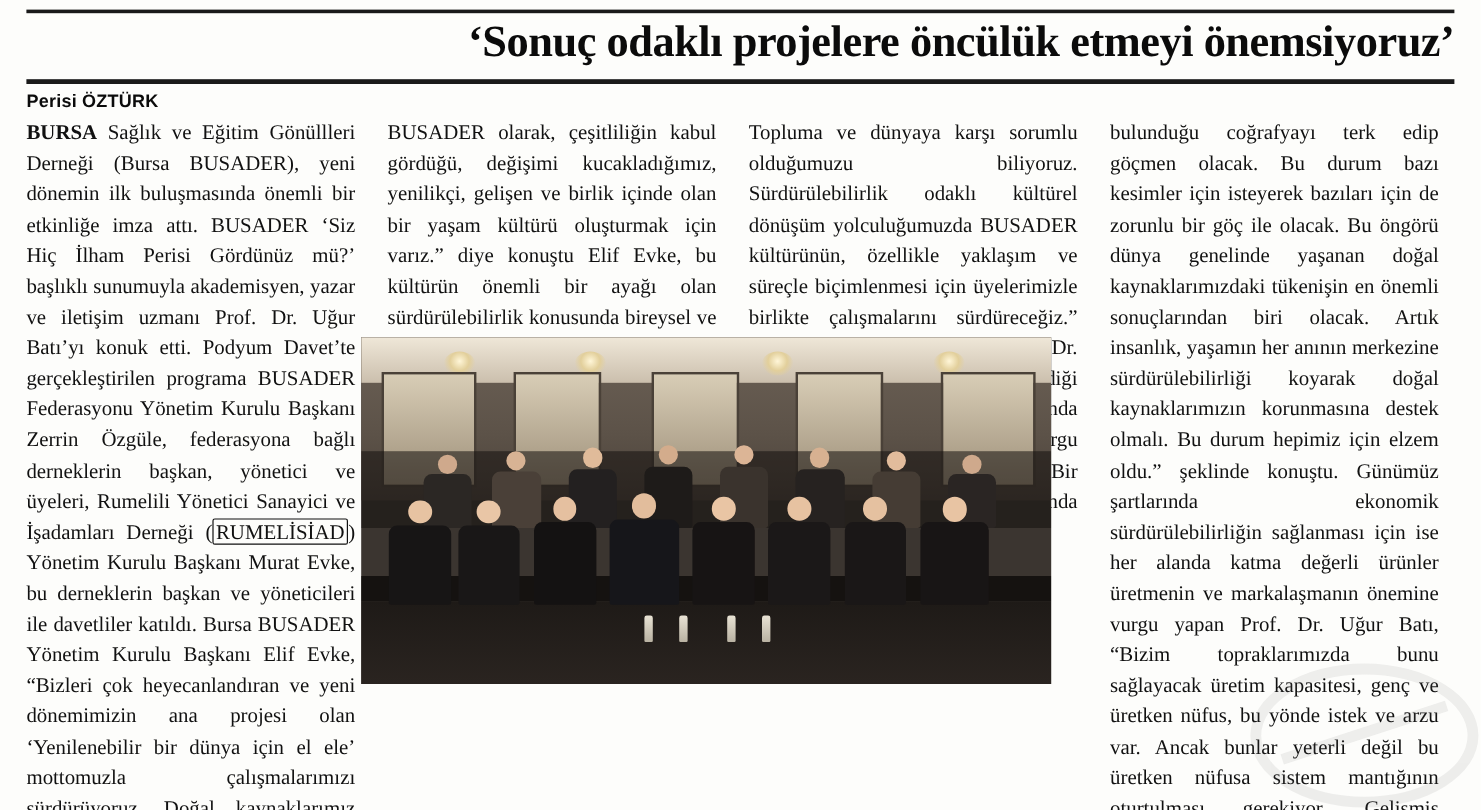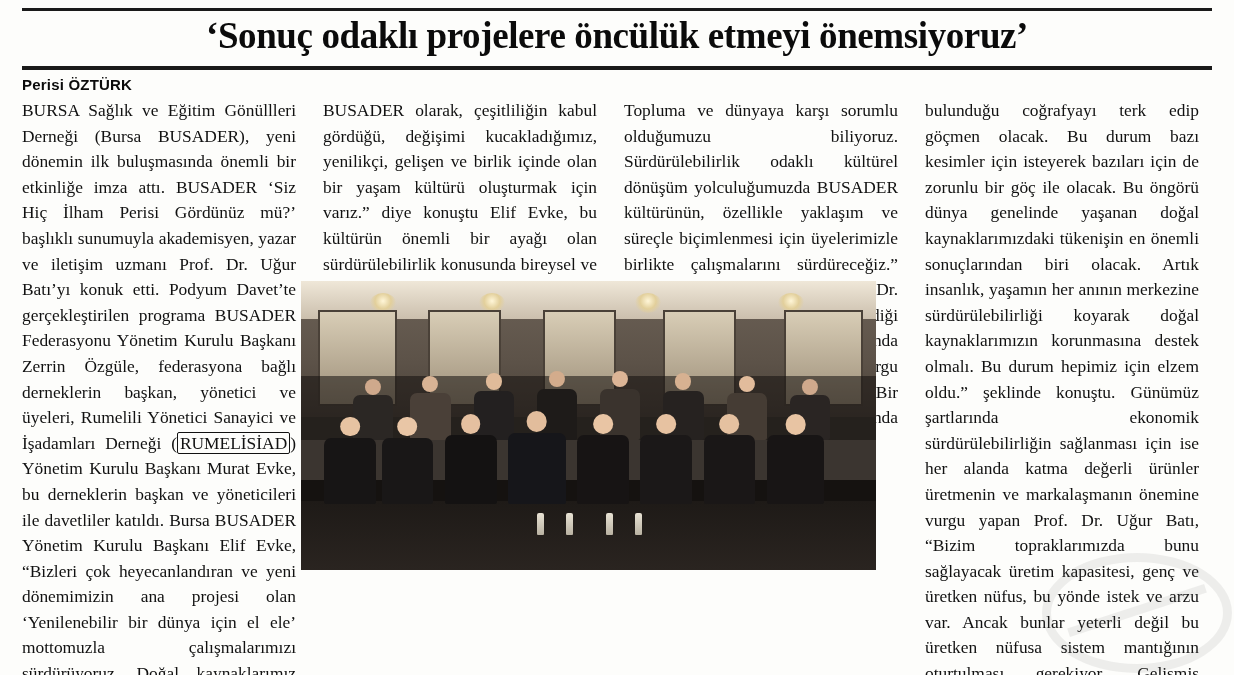--- a/index.html
+++ b/index.html
@@ -26,21 +26,21 @@
     top: 8px;
     width: 1190px;
     height: 3px;
     background: #1a1a1a;
   }
   .headline {
     position: absolute;
     left: 22px;
     top: 14px;
     width: 1190px;
-    text-align: center;
+    text-align: right;
     font-family: "Liberation Serif", serif;
     font-weight: bold;
     font-size: 37px;
     line-height: 44px;
     letter-spacing: -0.4px;
     color: #0b0b0b;
     white-space: nowrap;
   }
   .rule-under-headline {
     position: absolute;
@@ -79,21 +79,21 @@
     color: #111111;
   }
   .col p {
     margin: 0;
   }
   #col1 { left: 0; }
   #col2 { left: 301px; }
   #col3 { left: 602px; }
   #col4 { left: 903px; }
 
-  .lead { font-weight: normal; margin-top: 21px; }
+  .lead { font-weight: bold; margin-top: 21px; }
 
   .boxed {
     border: 1.5px solid #111;
     padding: 0 2px;
     border-radius: 2px;
   }
 
   
   .photo {
     position: absolute;

